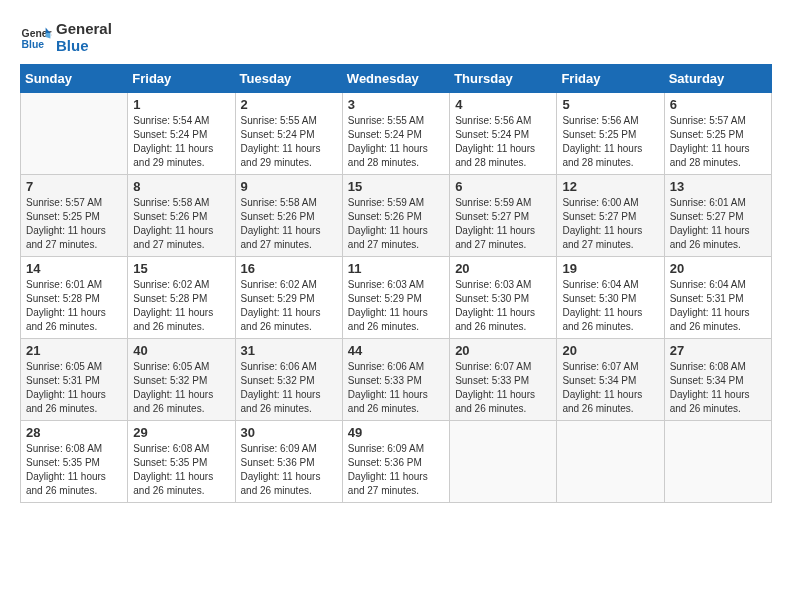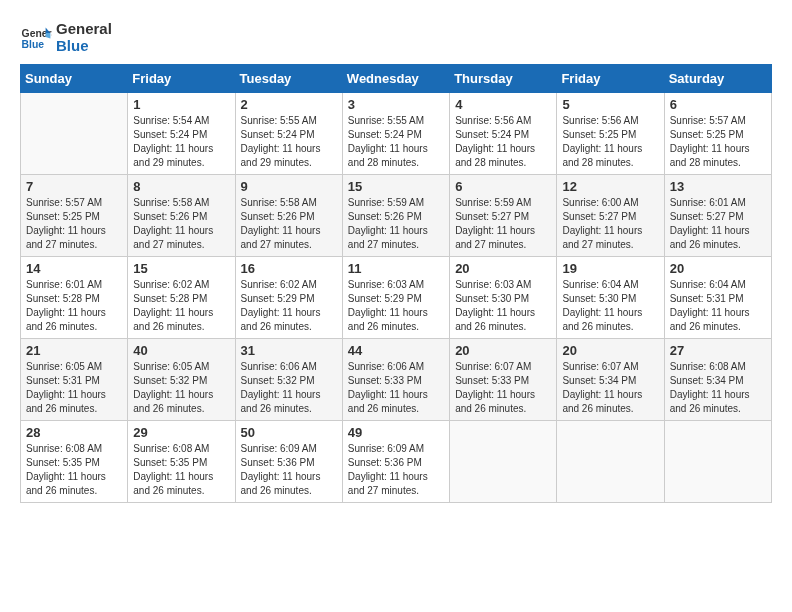--- a/index.html
+++ b/index.html
@@ -319,21 +319,21 @@
 and 26 minutes.</div>
         </td>
         <td>
           <div class="day-number">29</div>
           <div class="day-info" style="white-space: pre-line;">Sunrise: 6:08 AM
 Sunset: 5:35 PM
 Daylight: 11 hours
 and 26 minutes.</div>
         </td>
         <td>
-          <div class="day-number">50</div>
+          <div class="day-number">30</div>
           <div class="day-info" style="white-space: pre-line;">Sunrise: 6:09 AM
 Sunset: 5:36 PM
 Daylight: 11 hours
 and 26 minutes.</div>
         </td>
         <td>
           <div class="day-number">49</div>
           <div class="day-info" style="white-space: pre-line;">Sunrise: 6:09 AM
 Sunset: 5:36 PM
 Daylight: 11 hours

